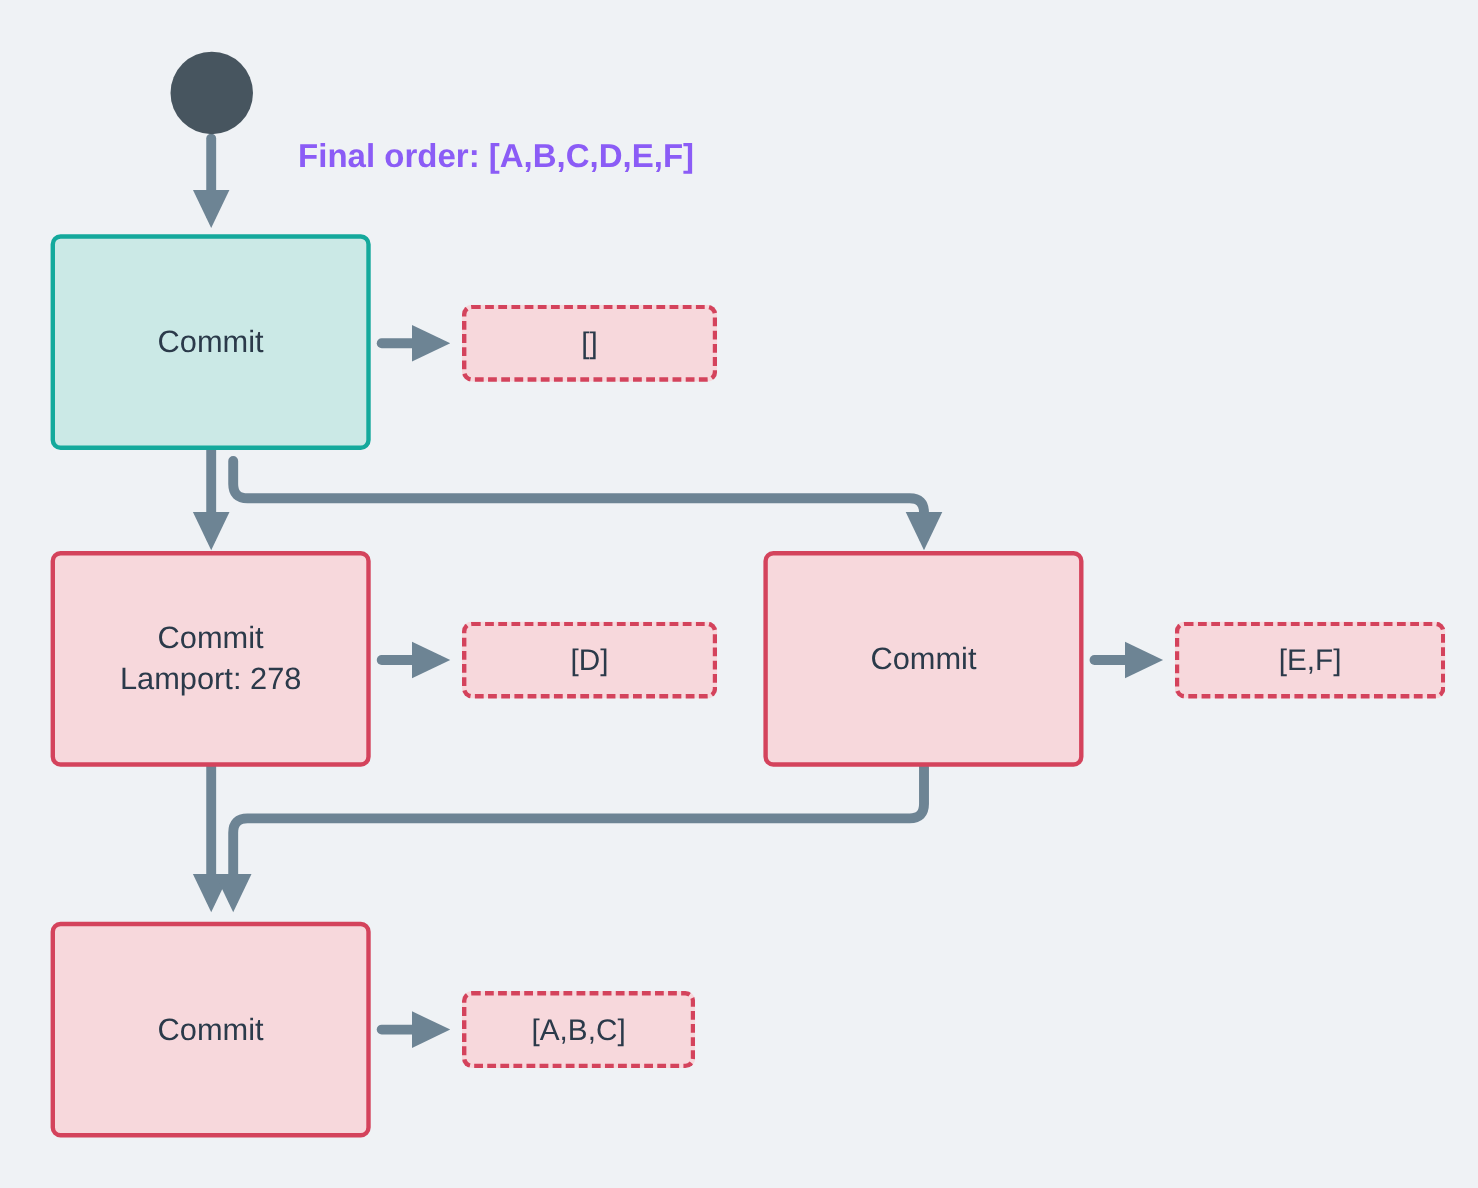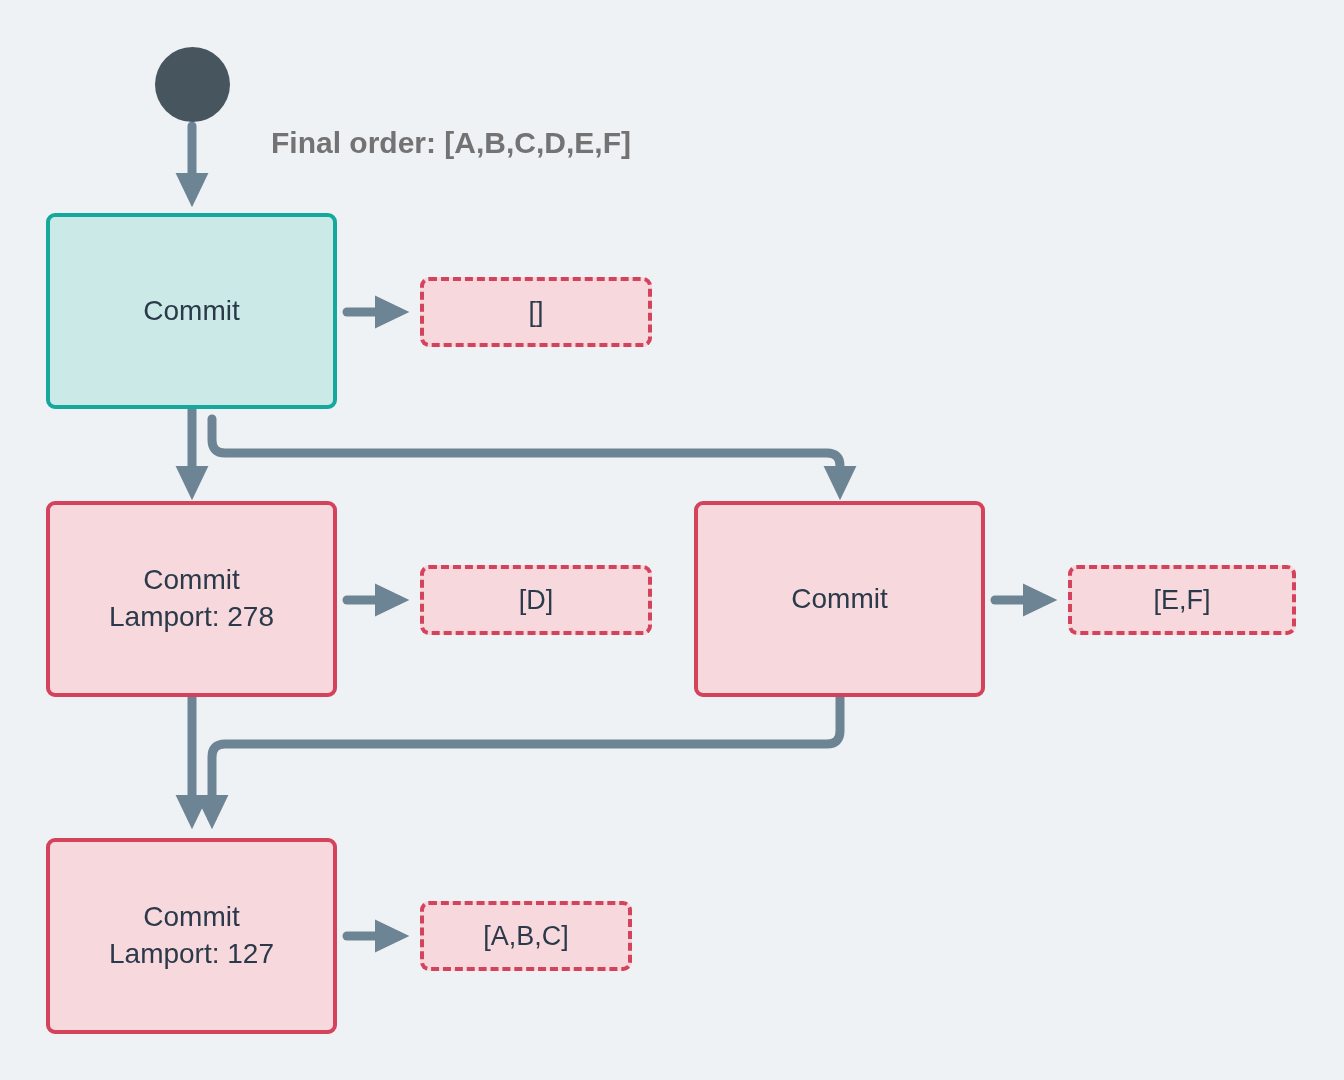--- a/index.html
+++ b/index.html
@@ -80,21 +80,21 @@
     font-size: 30px;
     color: #2b3a4a;
     white-space: nowrap;
   }
   .final-order {
     position: absolute;
     left: 271px;
     top: 126px;
     font-size: 30px;
     font-weight: bold;
-    color: #737373;
+    color: #8b5cf6;
     white-space: nowrap;
   }
 </style>
 </head>
 <body>
 
 <div id="canvas">
 
   <svg class="edge-layer" viewBox="0 0 1344 1080" width="1344" height="1080">
     <defs>
@@ -138,25 +138,24 @@
     <div class="row">Commit</div>
     <div class="row">Lamport: 278</div>
   </div>
   <div class="chip" style="left:420px; top:565px; width:232px; height:70px;">
     <span>[D]</span>
   </div>
 
   <div class="node commit" style="left:694px; top:501px; width:291px; height:196px;">
     <div class="row">Commit</div>
   </div>
-  <div class="chip" style="left:1068px; top:565px; width:228px; height:70px;">
+  <div class="chip" style="left:1068px; top:565px; width:246px; height:70px;">
     <span>[E,F]</span>
   </div>
 
   <div class="node commit" style="left:46px; top:838px; width:291px; height:196px;">
     <div class="row">Commit</div>
-    <div class="row">Lamport: 127</div>
   </div>
   <div class="chip" style="left:420px; top:901px; width:212px; height:70px;">
     <span>[A,B,C]</span>
   </div>
 
 </div>
 
 </body></html>

